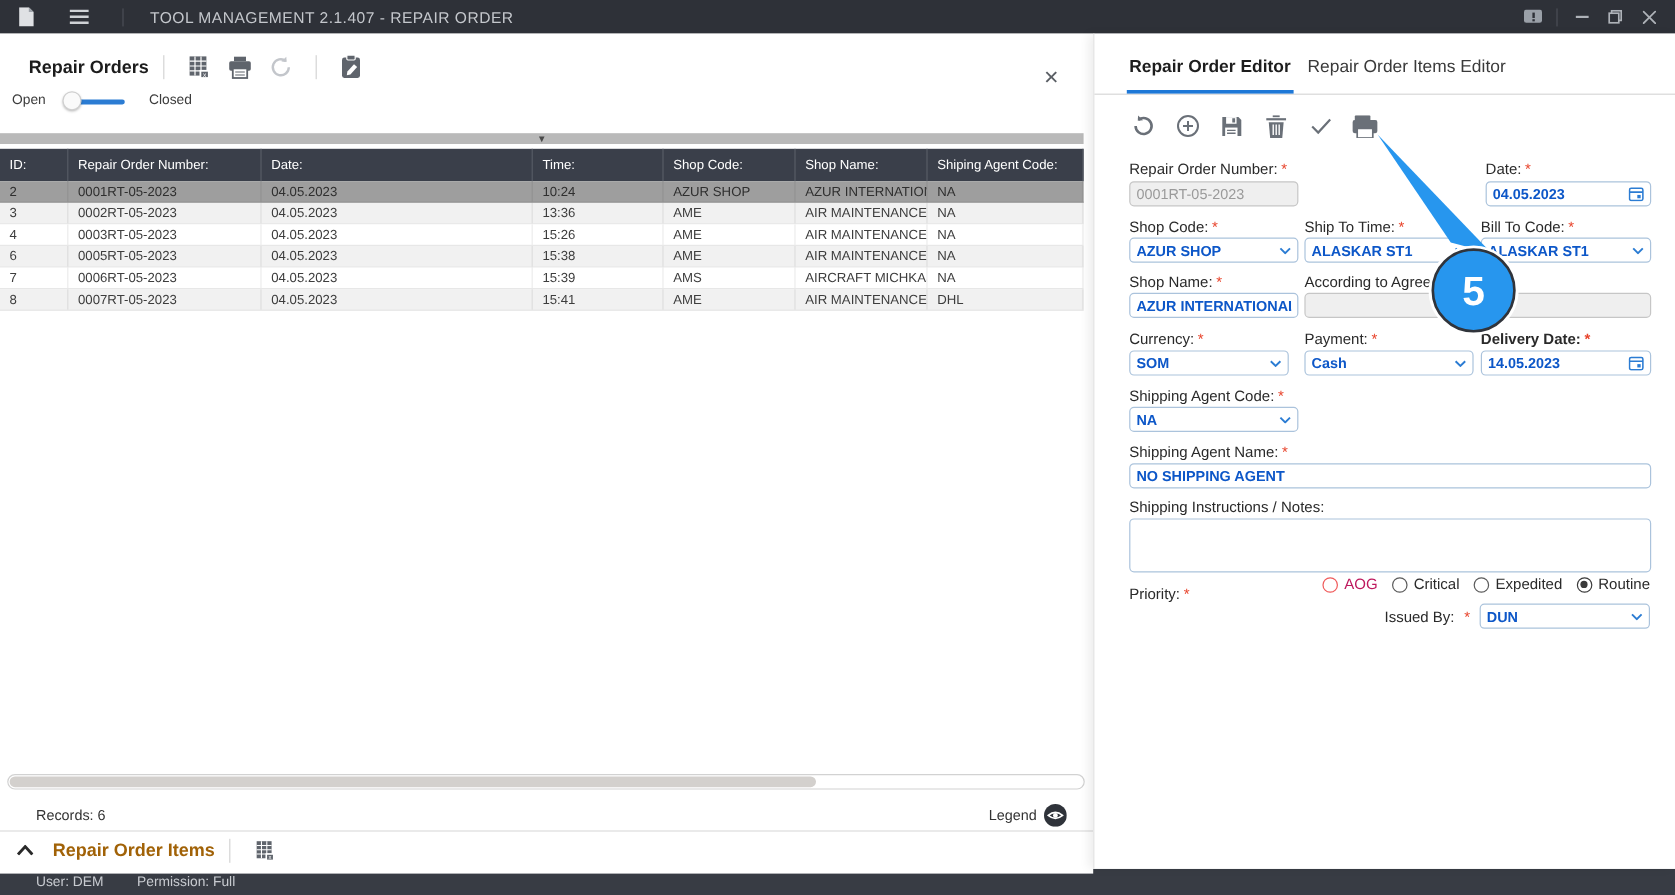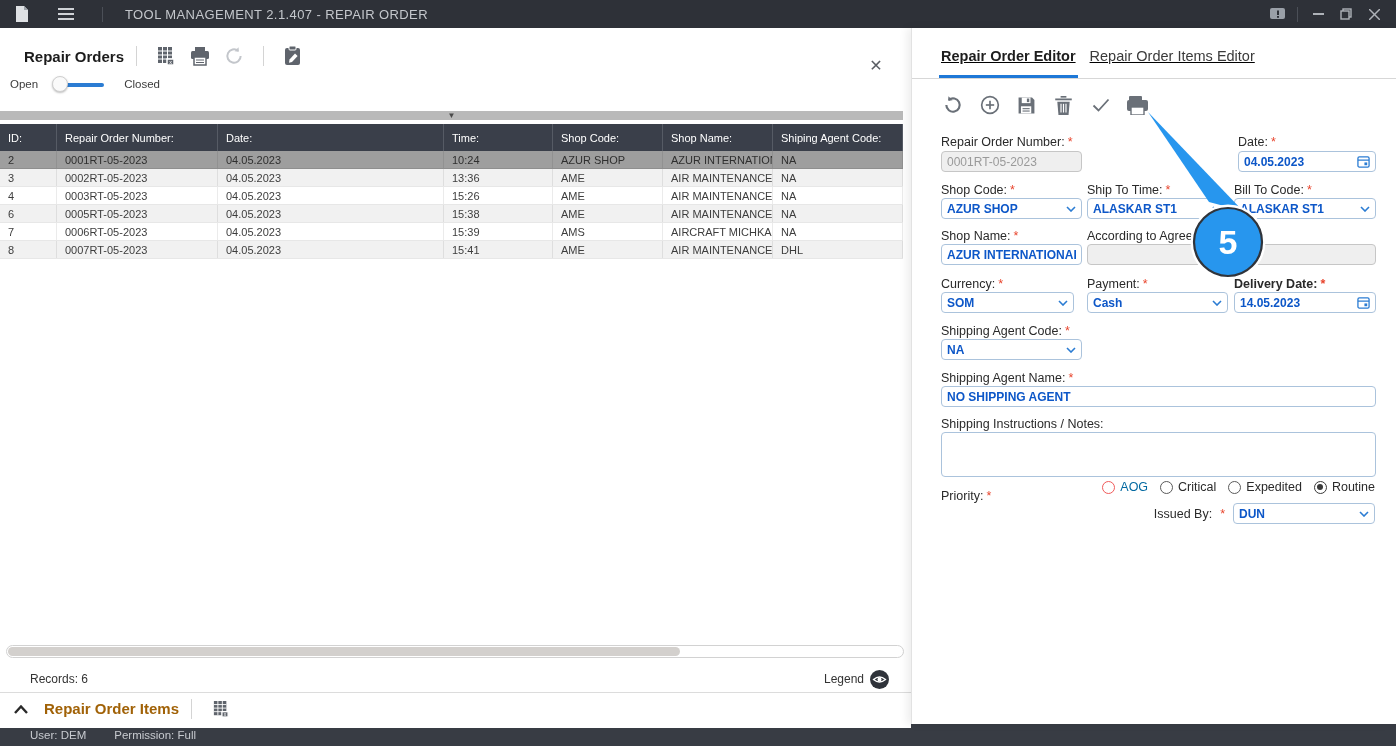--- a/index.html
+++ b/index.html
@@ -51,21 +51,21 @@
   .records-label { margin-left:30px; }
   .legend-wrap { margin-left:auto; display:flex; align-items:center; gap:6px; margin-right:14px; }
   .items-header { position:absolute; left:0; top:664px; width:911px; height:32px; border-top:1px solid #dcdcdc; display:flex; align-items:center; }
   .items-caret { margin-left:14px; color:#2a2a2a; }
   .items-title { font-size:15px; font-weight:700; color:#a16207; margin-left:16px; }
 
   
   .statusbar { height:22px; background:#383c44; color:#c8cbd0; font-size:11.5px; display:flex; align-items:center; gap:28px; padding-left:30px; }
 
   
-  .tabs { position:absolute; left:0; top:20px; width:100%; height:31px; border-bottom:1px solid #d7d7d7; display:flex;text-decoration:underline; }
+  .tabs { position:absolute; left:0; top:20px; width:100%; height:31px; border-bottom:1px solid #d7d7d7; display:flex; }
   .tab { font-size:14.5px; color:#3a3a3a; margin-left:29px; padding-bottom:8px; position:relative; cursor:pointer; white-space:nowrap; }
   .tab.active { font-weight:700; color:#1d1d1d; }
   .tab.active::after { content:""; position:absolute; left:-2px; right:-2px; bottom:0; height:3px; background:#1e78d7; }
   .tab + .tab { margin-left:14px; }
   .ed-toolbar { position:absolute; left:22px; top:63px; display:flex; }
   .ed-toolbar .icon-btn { width:37px; height:28px; color:#6a7078; }
 
   
   .fld { position:absolute; }
   .fld-label { font-size:12.5px; color:#2a2a2a; white-space:nowrap; }
@@ -74,21 +74,21 @@
   .ctrl .val { font-size:12px; font-weight:700; color:#0d57c8; white-space:nowrap; overflow:hidden; flex:1; }
   .ctrl.disabled { background:#efefef; border-color:#c6c6c6; cursor:default; }
   .ctrl.disabled .val { color:#9a9a9a; font-weight:400; }
   .ctrl .dd-ico, .ctrl .cal-ico { flex:none; margin-left:4px; color:#2b7cd3; display:flex; }
   .textarea { border:1px solid #abc3dc; border-radius:4px; background:#fff; }
 
   
   .radio-row { position:absolute; left:150px; top:452px; right:21px; display:flex; justify-content:flex-end; align-items:center; gap:12px; }
   .radio-item { display:flex; align-items:center; gap:5px; font-size:12.5px; color:#2a2a2a; cursor:pointer; }
   .radio-circ { width:13px; height:13px; border-radius:50%; border:1.5px solid #5a5a5a; position:relative; background:#fff; }
-  .radio-item.aog { color:#0369a1; }
+  .radio-item.aog { color:#be185d; }
   .radio-item.aog .radio-circ { border-color:#f05a5a; }
   .radio-item.selected .radio-circ { border-color:#3a3a3a; }
   .radio-item.selected .radio-circ::after { content:""; position:absolute; left:2.5px; top:2.5px; width:6px; height:6px; border-radius:50%; background:#3a3a3a; }
 
   .issued-row { position:absolute; right:21px; top:475px; display:flex; align-items:center; gap:8px; }
 
   .callout-svg { position:absolute; left:0; top:0; width:485px; height:696px; pointer-events:none; z-index:40; }
 </style>
 </head>
 <body>

